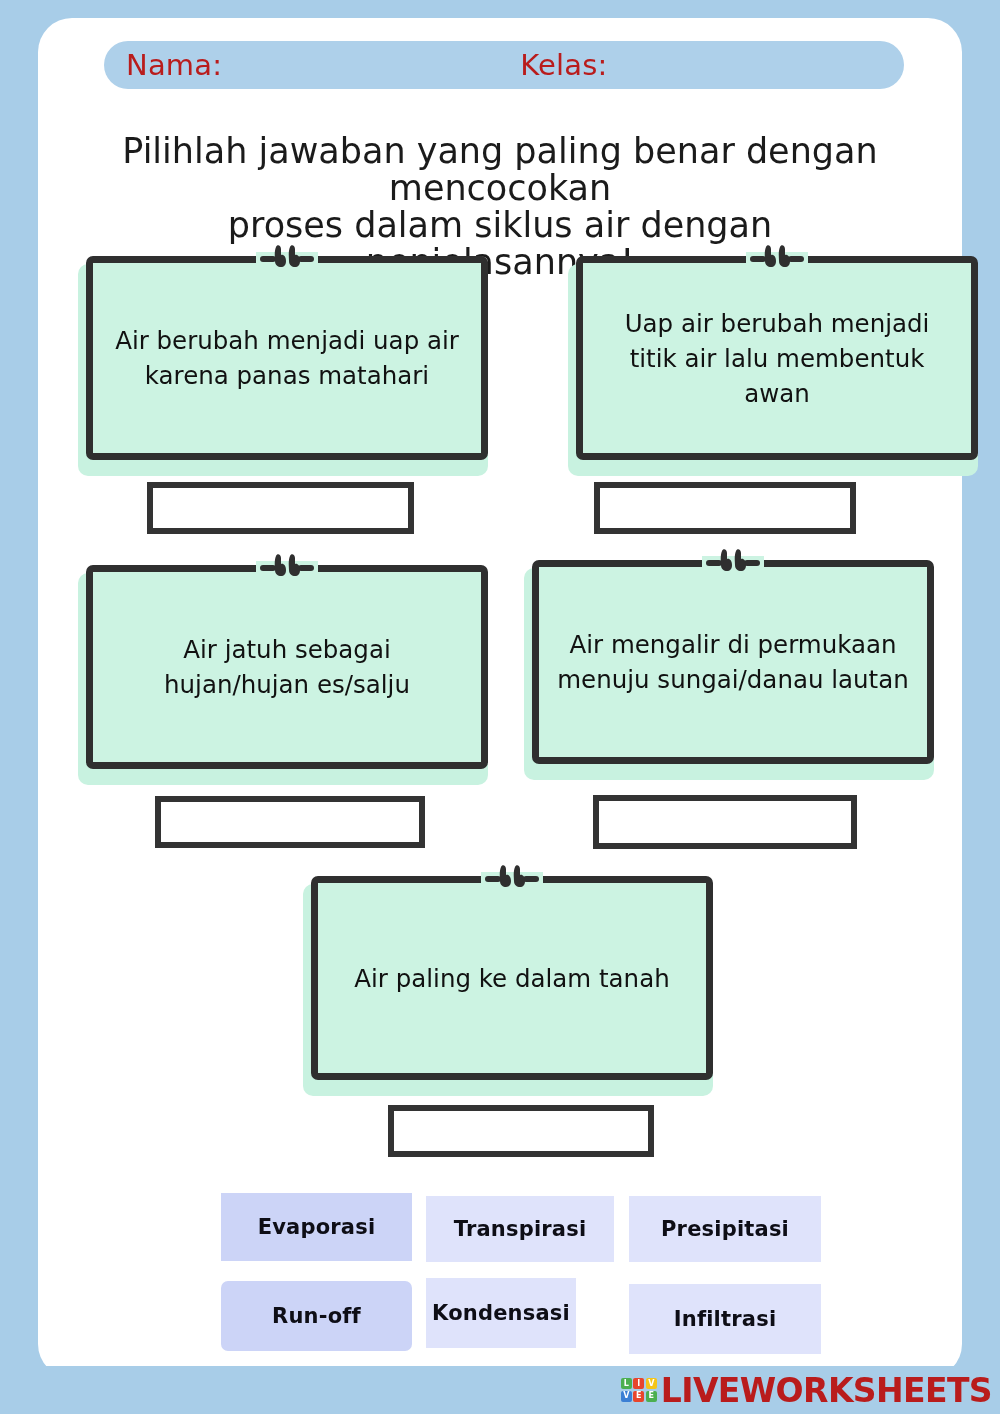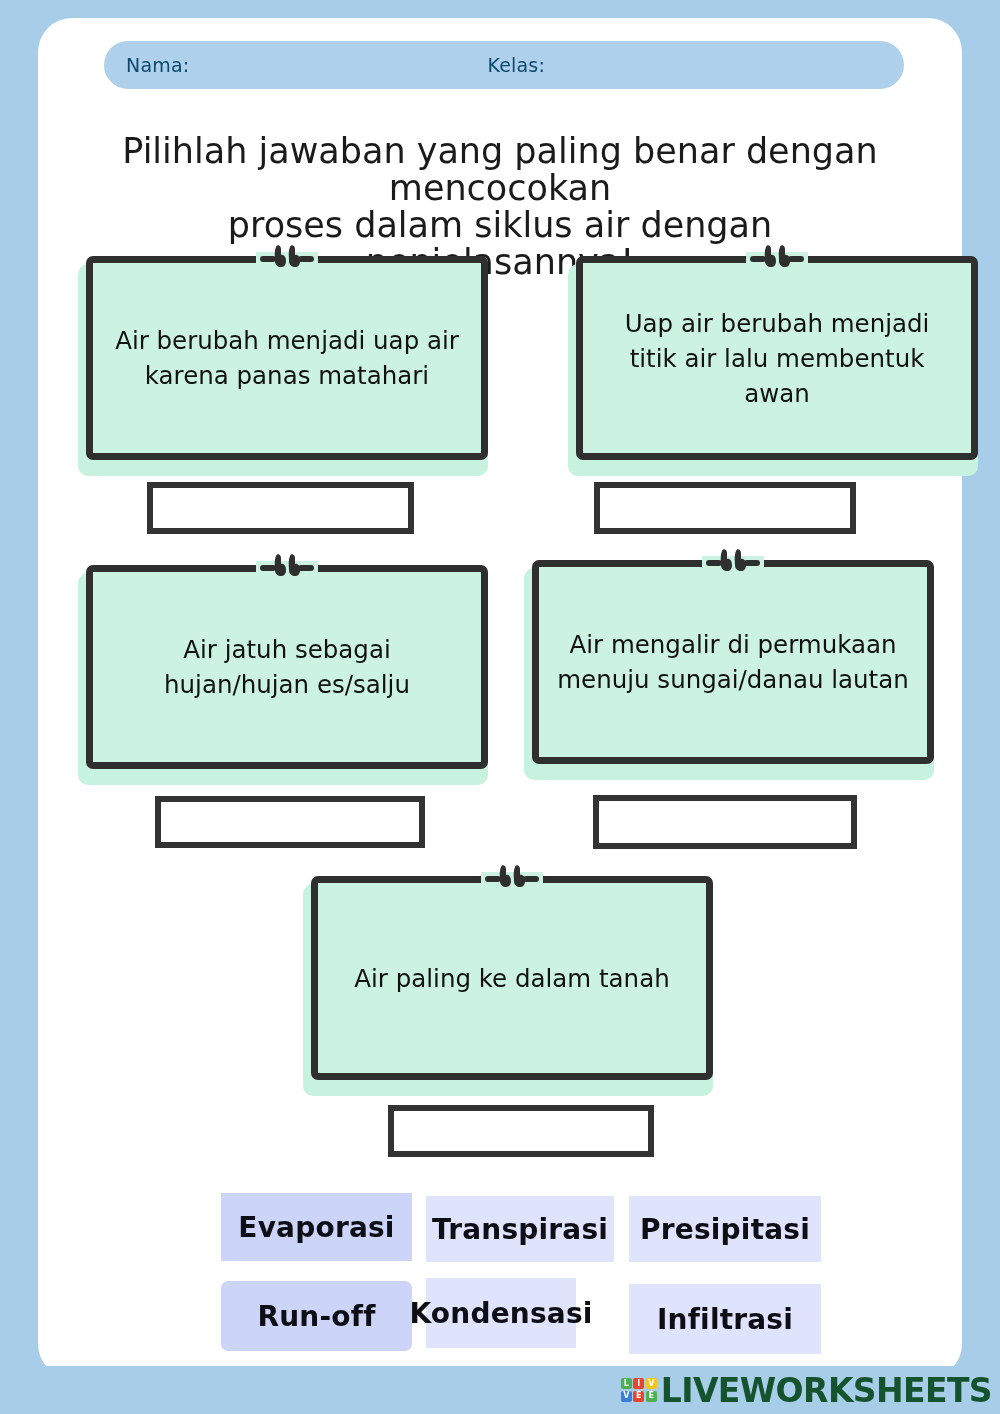--- a/index.html
+++ b/index.html
@@ -31,22 +31,22 @@
     left: 104px;
     top: 41px;
     width: 800px;
     height: 48px;
     background: #aed0ea;
     border-radius: 24px;
     display: flex;
     align-items: center;
   }
   .header-field {
-    font-size: 19px;
-    color: #0c4a6e;
+    font-size: 29px;
+    color: #b91c1c;
     font-family: "DejaVu Sans", sans-serif;
     letter-spacing: .2px;
   }
   .header-field.nama { margin-left: 22px; }
   .header-field.kelas { margin-left: 298px; }
 
   
   .instruction {
     position: absolute;
     left: 100px;
@@ -125,21 +125,21 @@
     border: 6px solid #333333;
   }
 
   
   .chip {
     position: absolute;
     box-sizing: border-box;
     display: flex;
     align-items: center;
     justify-content: center;
-    font-size: 28px;
+    font-size: 21px;
     font-weight: bold;
     color: #0e0e16;
     font-family: "DejaVu Sans", sans-serif;
     letter-spacing: .2px;
   }
 
   
   .footer {
     position: absolute;
     left: 0;
@@ -172,21 +172,21 @@
     font-weight: bold;
     display: flex;
     align-items: center;
     justify-content: center;
     font-family: "DejaVu Sans", sans-serif;
     line-height: 1;
   }
   .logo-word {
     font-size: 33px;
     font-weight: bold;
-    color: #14532d;
+    color: #b91c1c;
     letter-spacing: -0.6px;
     font-family: "DejaVu Sans", sans-serif;
   }
 </style>
 </head>
 <body>
 
 <div class="sheet"></div>
 
 <div class="header-bar">

